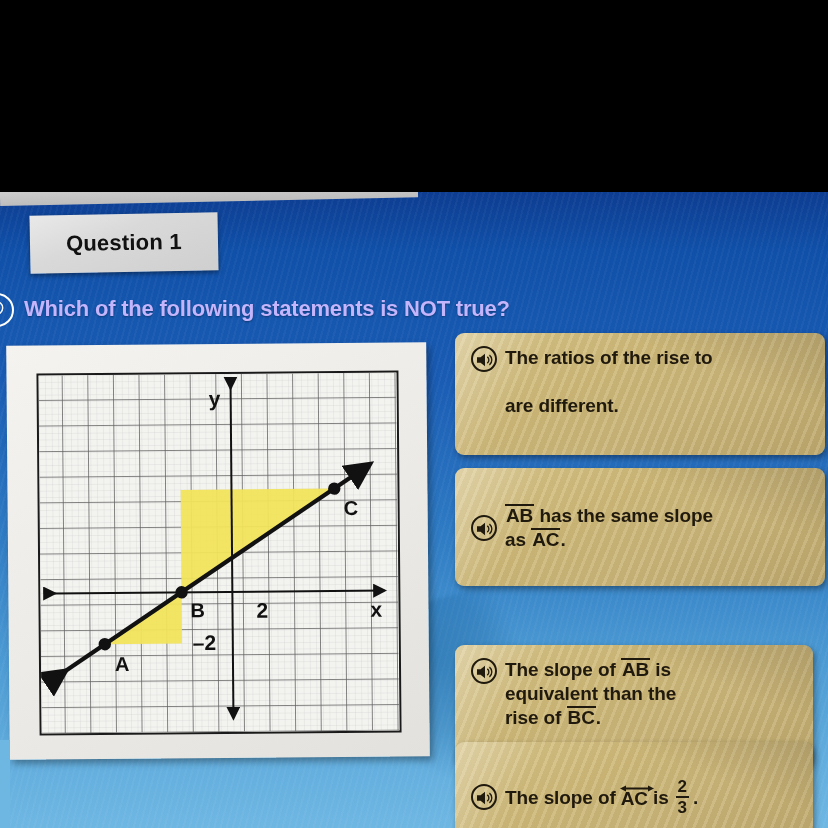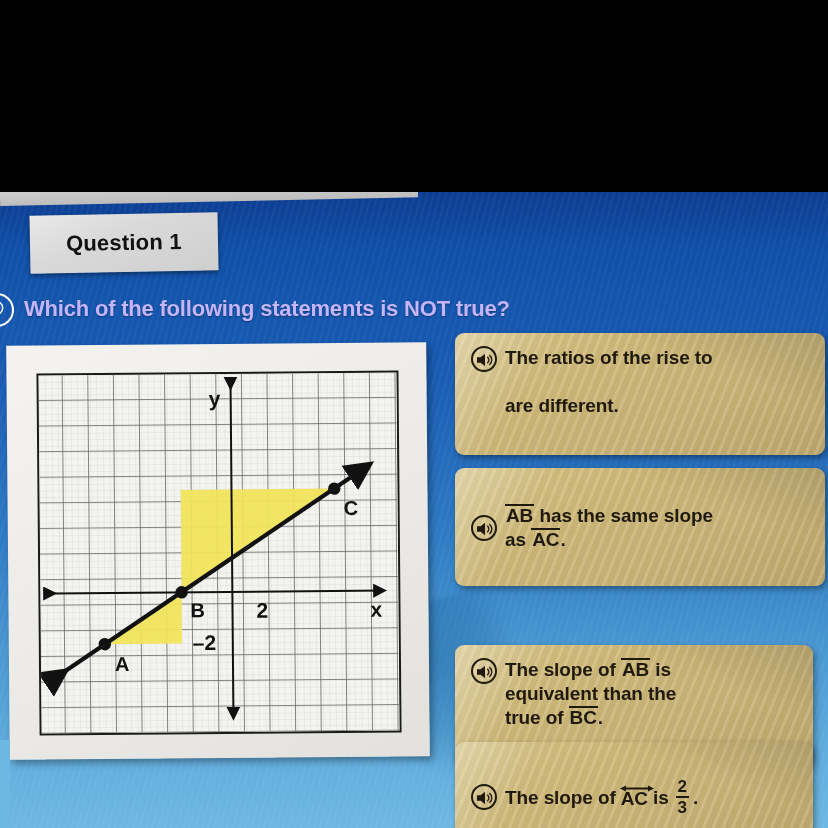--- a/index.html
+++ b/index.html
@@ -298,21 +298,21 @@
         <path d="M1 6 h4 L10 2 v14 L5 12 H1 Z" fill="#20190d"></path>
         <path d="M12.5 5.5 a4.2 4.2 0 0 1 0 7" stroke="#20190d" stroke-width="1.5" fill="none"></path>
         <path d="M15 3.5 a7 7 0 0 1 0 11" stroke="#20190d" stroke-width="1.5" fill="none"></path>
       </svg>
     </span>
     <span class="answer-text">
       <span>The slope of</span>
       <span class="ovl">AB</span>
       <span>is</span><br>
       <span>equivalent than the</span><br>
-      <span>true of</span>
+      <span>rise of</span>
       <span class="ovl">BC</span><span>.</span>
     </span>
   </div>
 
   <div class="answer-card" style="left:455px; top:742px; width:358px; height:110px; align-items:center;">
     <span class="spk" style="margin-top:0;">
       <svg width="18" height="16" viewBox="0 0 20 18" aria-hidden="true">
         <path d="M1 6 h4 L10 2 v14 L5 12 H1 Z" fill="#20190d"></path>
         <path d="M12.5 5.5 a4.2 4.2 0 0 1 0 7" stroke="#20190d" stroke-width="1.5" fill="none"></path>
         <path d="M15 3.5 a7 7 0 0 1 0 11" stroke="#20190d" stroke-width="1.5" fill="none"></path>

